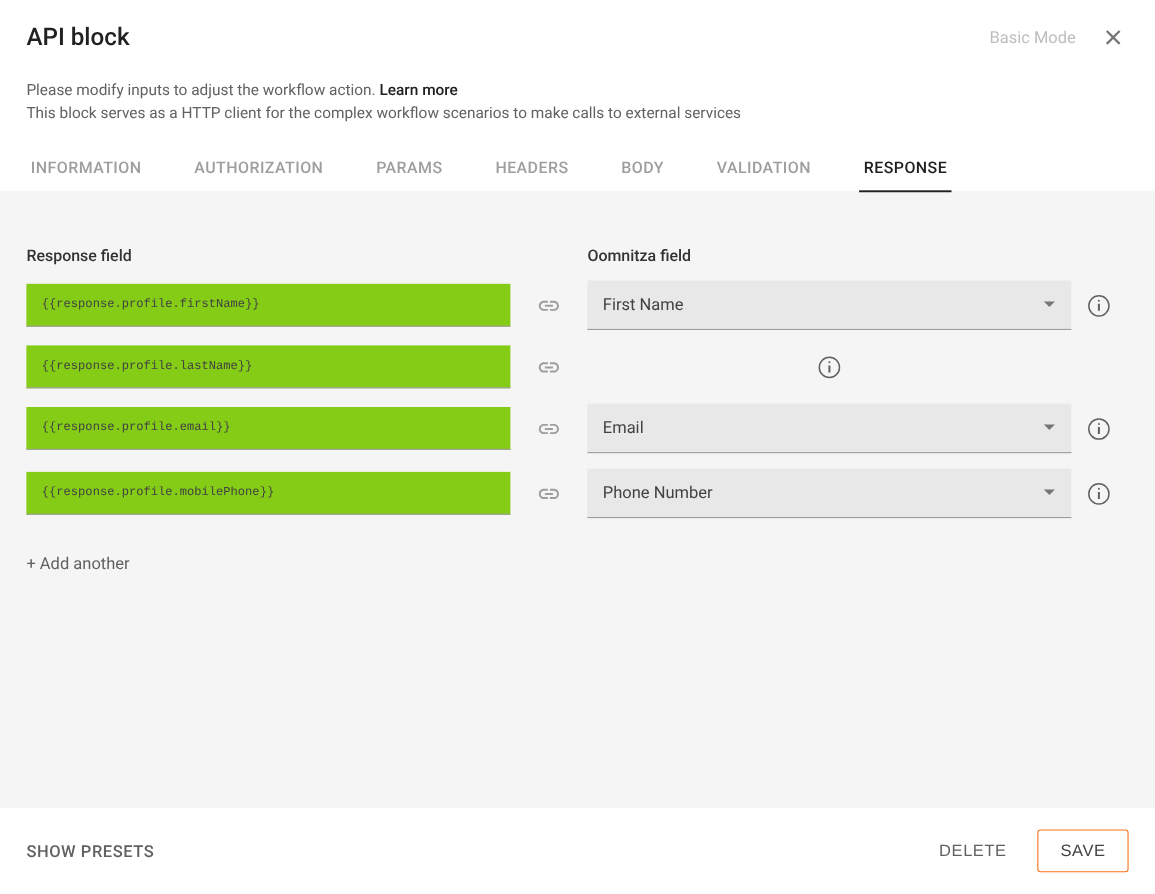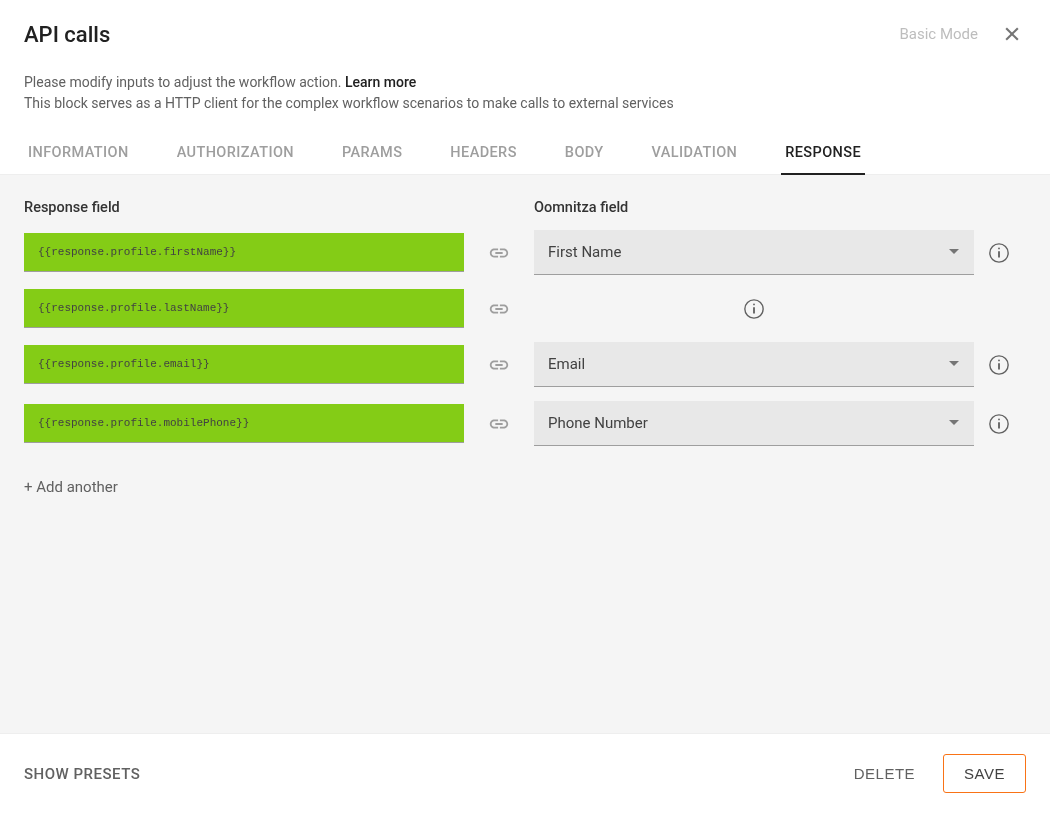--- a/index.html
+++ b/index.html
@@ -81,20 +81,21 @@
     flex: 1;
     background: #f5f5f5;
     padding: 24px;
     overflow: auto;
   }
   .col-headers {
     display: grid;
     grid-template-columns: 440px 70px 440px 50px;
     gap: 0;
     margin-bottom: 14px;
+    margin-top: 25px;
   }
   .col-header {
     font-size: 14.5px;
     font-weight: 500;
     color: #333;
   }
   .row {
     display: grid;
     grid-template-columns: 440px 70px 440px 50px;
     align-items: center;
@@ -187,21 +188,21 @@
     padding: 10px 20px;
     cursor:pointer;
   }
 </style>
 </head>
 <body>
 
 <div class="modal">
   <div class="header">
     <div class="header-row">
-      <div class="title">API calls</div>
+      <div class="title">API block</div>
       <div class="header-right">
         <span class="basic-mode">Basic Mode</span>
         <button class="close-btn">
           <svg viewBox="0 0 24 24" fill="none" stroke="currentColor" stroke-width="2.5">
               <line x1="5" y1="5" x2="19" y2="19"></line>
               <line x1="19" y1="5" x2="5" y2="19"></line>
             </svg>
         </button>
       </div>
     </div>

